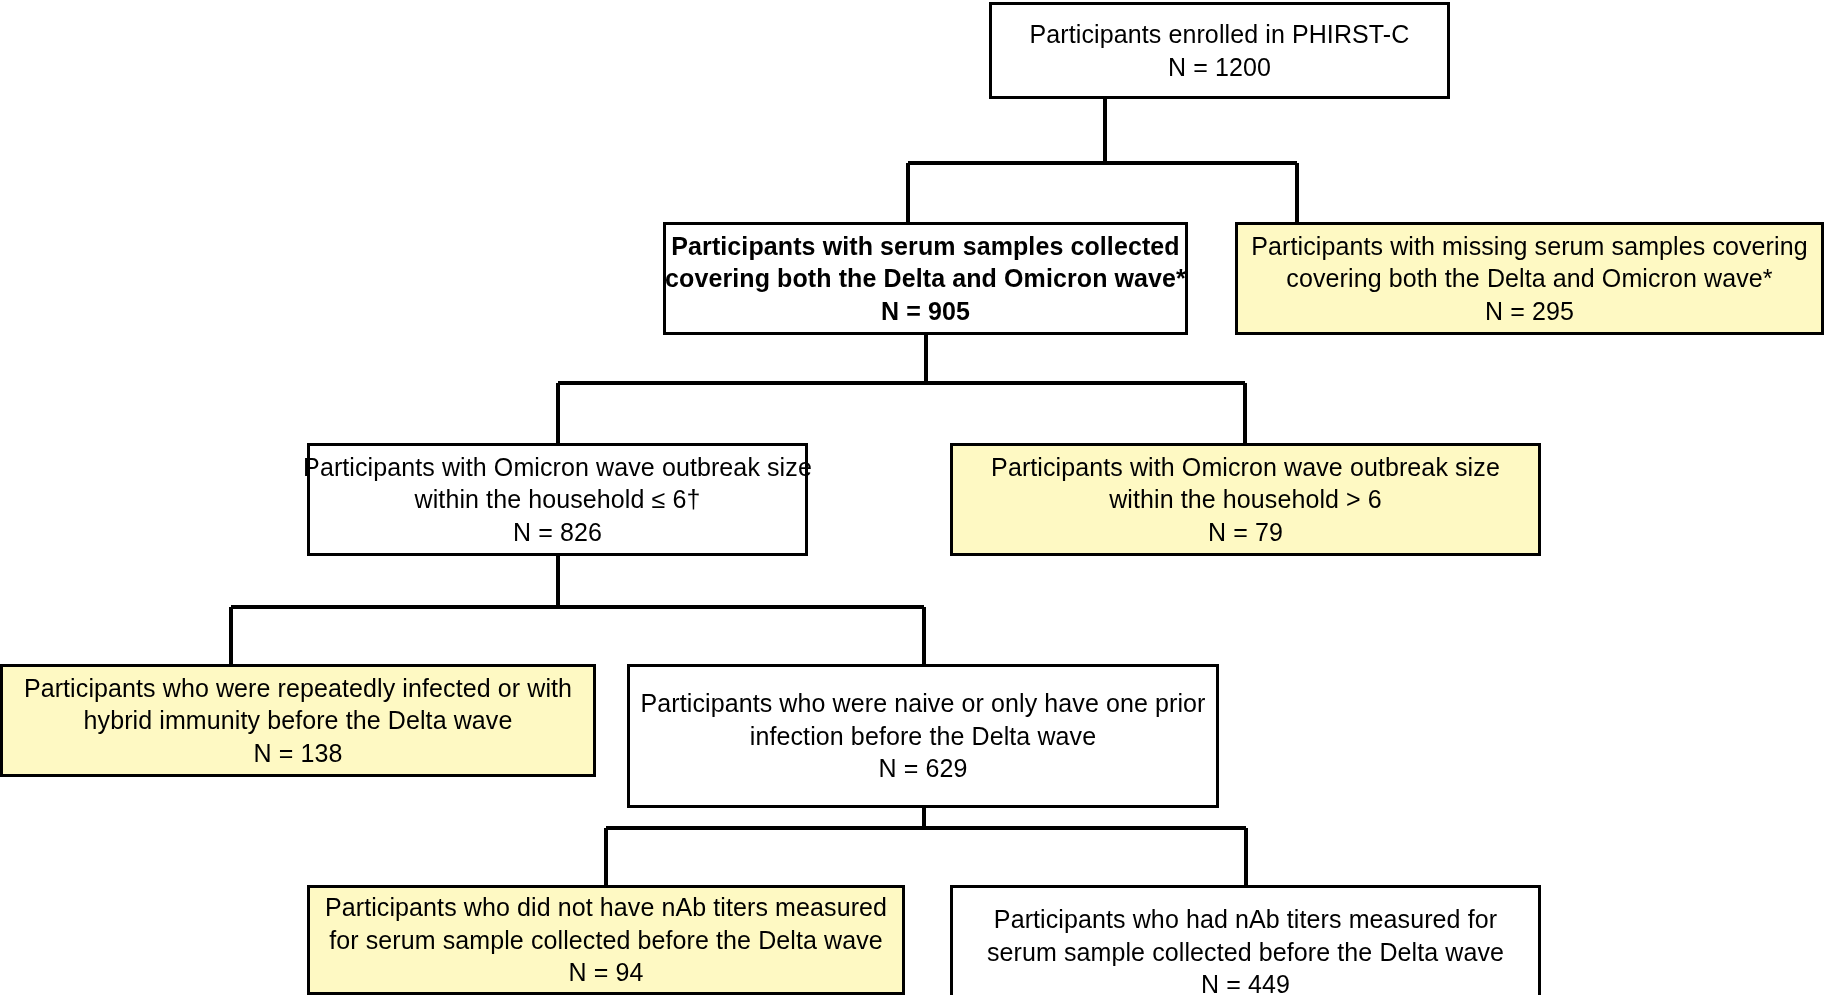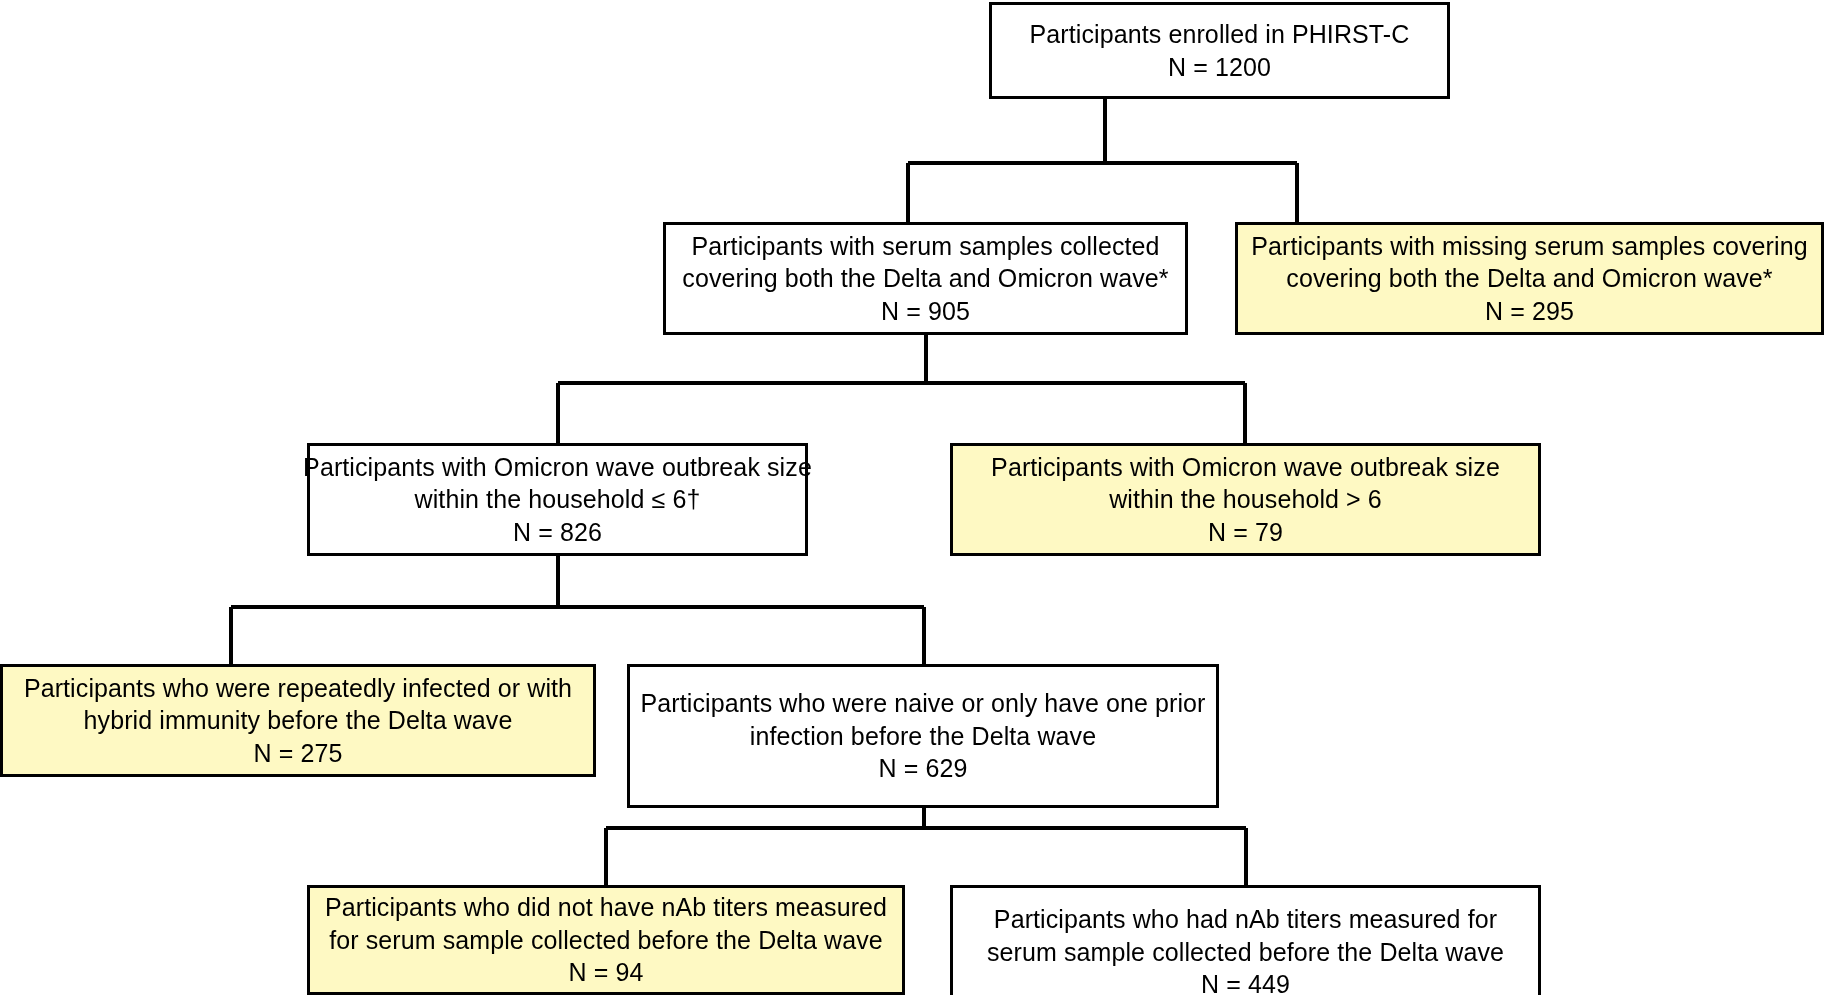--- a/index.html
+++ b/index.html
@@ -66,21 +66,21 @@
 
       <path d="M 924,777 L 924,828 M 606,828 L 1246,828 M 606,828 L 606,885 M 1246,828 L 1246,885"></path>
     </g>
   </svg>
 
   <div class="node" style="left:989px; top:2px; width:461px; height:97px;">
     <span class="line">Participants enrolled in PHIRST-C</span>
     <span class="line">N = 1200</span>
   </div>
 
-  <div class="node" style="left:663px; top:222px; width:525px; height:113px;">
+  <div class="node" style="left:663px; top:222px; width:525px; height:113px;font-weight:bold;">
     <span class="line">Participants with serum samples collected</span>
     <span class="line">covering both the Delta and Omicron wave*</span>
     <span class="line">N = 905</span>
   </div>
 
   <div class="node shaded" style="left:1235px; top:222px; width:589px; height:113px;">
     <span class="line">Participants with missing serum samples covering</span>
     <span class="line">covering both the Delta and Omicron wave*</span>
     <span class="line">N = 295</span>
   </div>
@@ -93,21 +93,21 @@
 
   <div class="node shaded" style="left:950px; top:443px; width:591px; height:113px;">
     <span class="line">Participants with Omicron wave outbreak size</span>
     <span class="line">within the household &gt; 6</span>
     <span class="line">N = 79</span>
   </div>
 
   <div class="node shaded" style="left:0px; top:664px; width:596px; height:113px;">
     <span class="line">Participants who were repeatedly infected or with</span>
     <span class="line">hybrid immunity before the Delta wave</span>
-    <span class="line">N = 275</span>
+    <span class="line">N = 138</span>
   </div>
 
   <div class="node" style="left:627px; top:664px; width:592px; height:144px;">
     <span class="line">Participants who were naive or only have one prior</span>
     <span class="line">infection before the Delta wave</span>
     <span class="line">N = 629</span>
   </div>
 
   <div class="node shaded" style="left:307px; top:885px; width:598px; height:110px;text-align:center;">
     <span class="line">Participants who did not have nAb titers measured</span>

